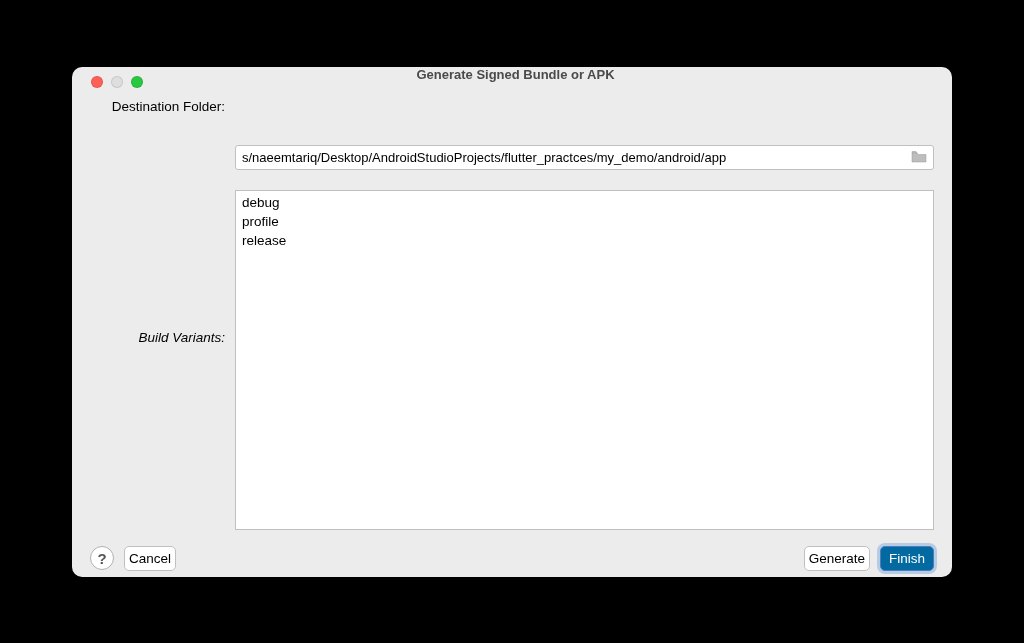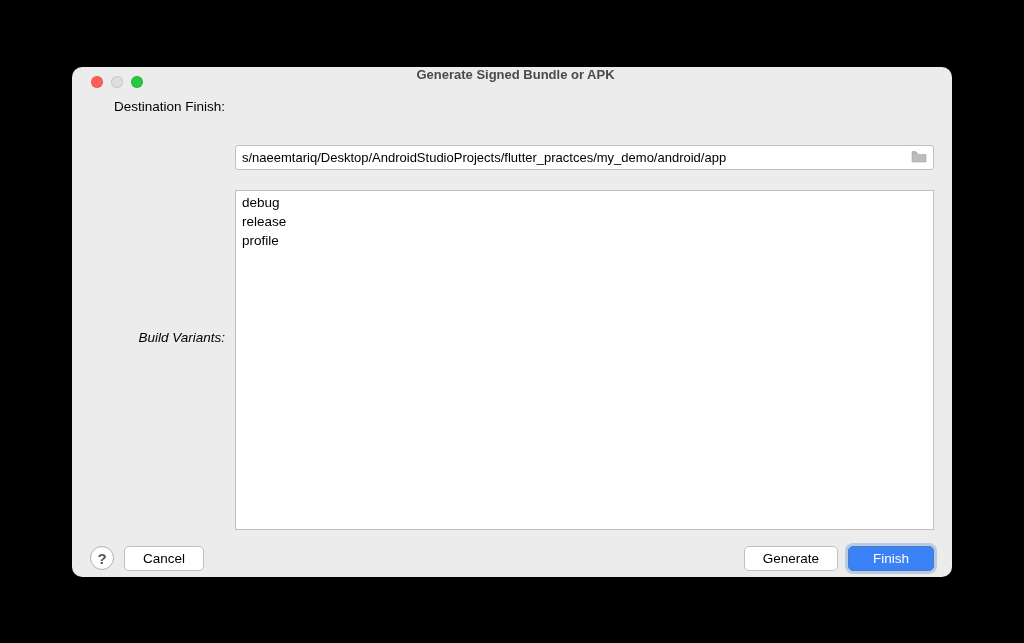--- a/index.html
+++ b/index.html
@@ -134,76 +134,76 @@
       display: flex;
       align-items: center;
       justify-content: center;
       font-size: 15px;
       font-weight: 600;
       color: #555;
       cursor: pointer;
     }
     .btn {
       height: 25px;
-      padding: 0 18px;
+      padding: 0 4px;
       border: 1px solid #c0c0c0;
       background: #fff;
       border-radius: 5px;
       font-size: 13.5px;
       cursor: pointer;
       display: flex;
       align-items: center;
       justify-content: center;
     }
     .spacer { flex: 1; }
     .btn-primary {
-      background: #3b82f6;
+      background: #0369a1;
       border: 1px solid #4a7cc0;
       color: #fff;
       box-shadow: 0 0 0 3px rgba(90,143,216,0.35);
-      padding: 0 24px;
+      padding: 0 8px;
     }
   </style>
 </head>
 <body>
 
 <div class="window">
 
   <div class="titlebar">
     <div class="traffic-lights">
       <div class="tl-dot tl-close"></div>
       <div class="tl-dot tl-min"></div>
       <div class="tl-dot tl-max"></div>
     </div>
     <div class="title">Generate Signed Bundle or APK</div>
   </div>
 
   <div class="content">
 
     <div class="row">
-      <div class="label-col">Destination Finish:</div>
+      <div class="label-col">Destination Folder:</div>
       <div class="field-col">
         <div class="dest-input-wrapper">
           <input class="dest-input" type="text" value="s/naeemtariq/Desktop/AndroidStudioProjects/flutter_practces/my_demo/android/app" style="">
           <div class="folder-btn">
             <svg width="16" height="12" viewBox="0 0 16 12">
               <path d="M1 2 L6 2 L7.5 3.5 L15 3.5 L15 11 L1 11 Z M1 2 L1 0.5 L5 0.5 L6 2" fill="#bdbdbd" stroke="#9a9a9a" stroke-width="0.5"></path>
             </svg>
           </div>
         </div>
       </div>
     </div>
 
     <div class="row variants-row">
       <div class="label-col">Build Variants:</div>
       <div class="field-col">
         <div class="variants-list">
           <div class="variant-item">debug</div>
+          <div class="variant-item">profile</div>
           <div class="variant-item">release</div>
-          <div class="variant-item">profile</div>
         </div>
       </div>
     </div>
 
   </div>
 
   <div class="footer">
     <div class="help-btn">
       <span>?</span>
     </div>

